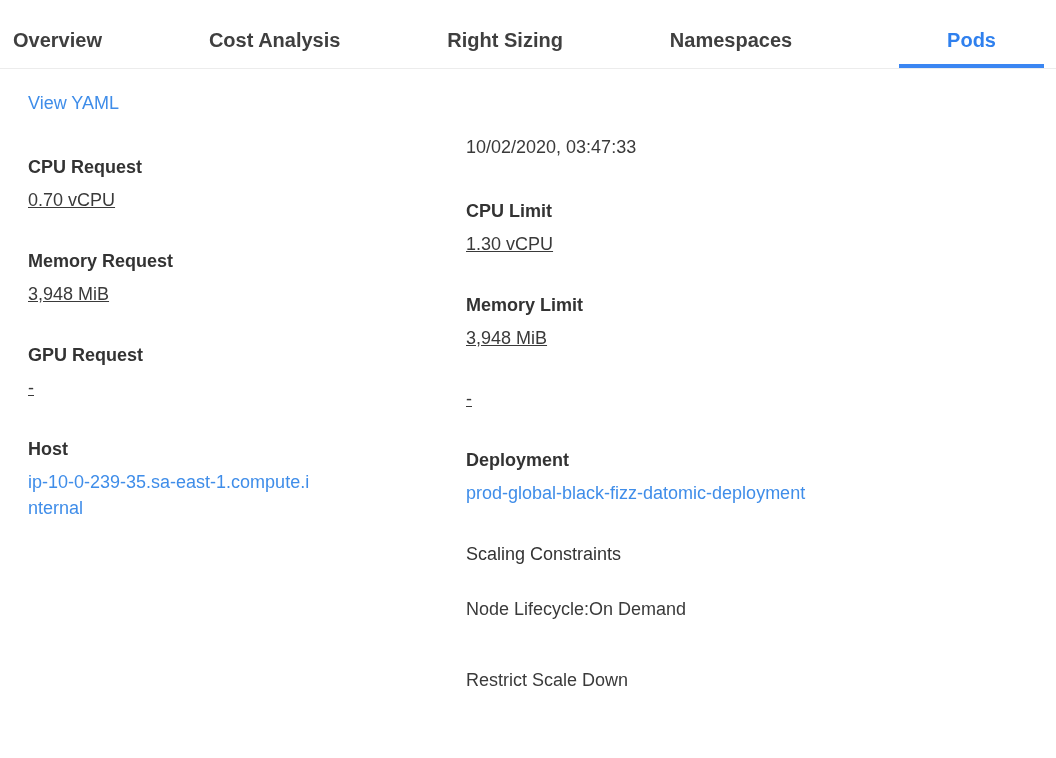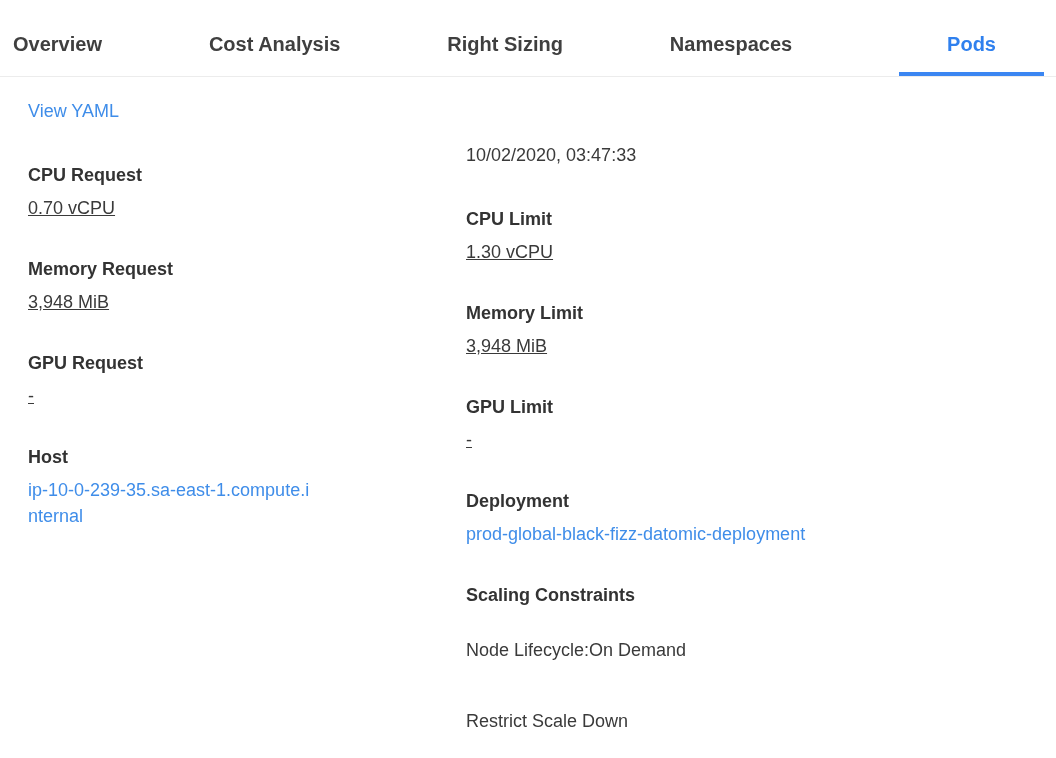--- a/index.html
+++ b/index.html
@@ -11,21 +11,21 @@
     --tab-text:#3f3f3f;
     --divider:#ececec;
   }
   *{box-sizing:border-box;margin:0;padding:0;}
   html,body{width:1056px;height:758px;background:#ffffff;overflow:hidden;}
   body{font-family:"Liberation Sans","DejaVu Sans",sans-serif;color:var(--text-value);}
 
   
   .tabbar{
     display:flex;justify-content:space-between;align-items:stretch;
-    height:77px;padding:16px 12px 0 13px;border-bottom:1px solid var(--divider);
+    height:69px;padding:16px 12px 0 13px;border-bottom:1px solid var(--divider);
   }
   .tab{
     display:flex;align-items:center;
     font-size:20px;font-weight:600;color:var(--tab-text);
     border-bottom:4px solid transparent;cursor:pointer;white-space:nowrap;
   }
   .tab.active{
     color:var(--accent-text);
     border-bottom-color:var(--accent);
     padding:0 48px;
@@ -40,21 +40,21 @@
   a.link{color:var(--link);text-decoration:none;cursor:pointer;}
   .timestamp{color:var(--text-value);margin-top:44px;}
 
   .field{margin-bottom:35px;}
   .field .flabel{font-size:18px;font-weight:700;color:var(--text-dark);line-height:27px;}
   .field .fvalue{font-size:18px;color:var(--text-value);line-height:26px;margin-top:6px;text-decoration:underline;}
   .fvalue.link-value a{display:inline-block;word-break:break-all;}
   .col-left .fvalue.link-value a{max-width:288px;}
   .col-right .fvalue.link-value a{max-width:355px;}
 
-  .scaling-title{font-size:18px;font-weight:700;color:var(--text-dark);line-height:27px;margin-top:8px;}
+  .scaling-title{font-size:18px;font-weight:400;color:var(--text-dark);line-height:27px;margin-top:8px;}
   .scaling-item{font-size:18px;color:var(--text-value);line-height:27px;}
   .scaling-item.first{margin-top:44px;}
   .scaling-item.second{margin-top:28px;}
 </style>
 </head>
 <body>
 
 <nav class="tabbar">
   <div class="tab">Overview</div>
   <div class="tab">Cost Analysis</div>
@@ -101,21 +101,20 @@
         <div class="flabel">CPU Limit</div>
         <div class="fvalue">1.30 vCPU</div>
       </div>
 
       <div class="field">
         <div class="flabel">Memory Limit</div>
         <div class="fvalue">3,948 MiB</div>
       </div>
 
       <div class="field">
-        <div class="flabel">GPU Limit</div>
         <div class="fvalue">-</div>
       </div>
 
       <div class="field">
         <div class="flabel">Deployment</div>
         <div class="fvalue link-value">
           <a class="link">prod-global-black-fizz-datomic-deployment</a>
         </div>
       </div>
 

